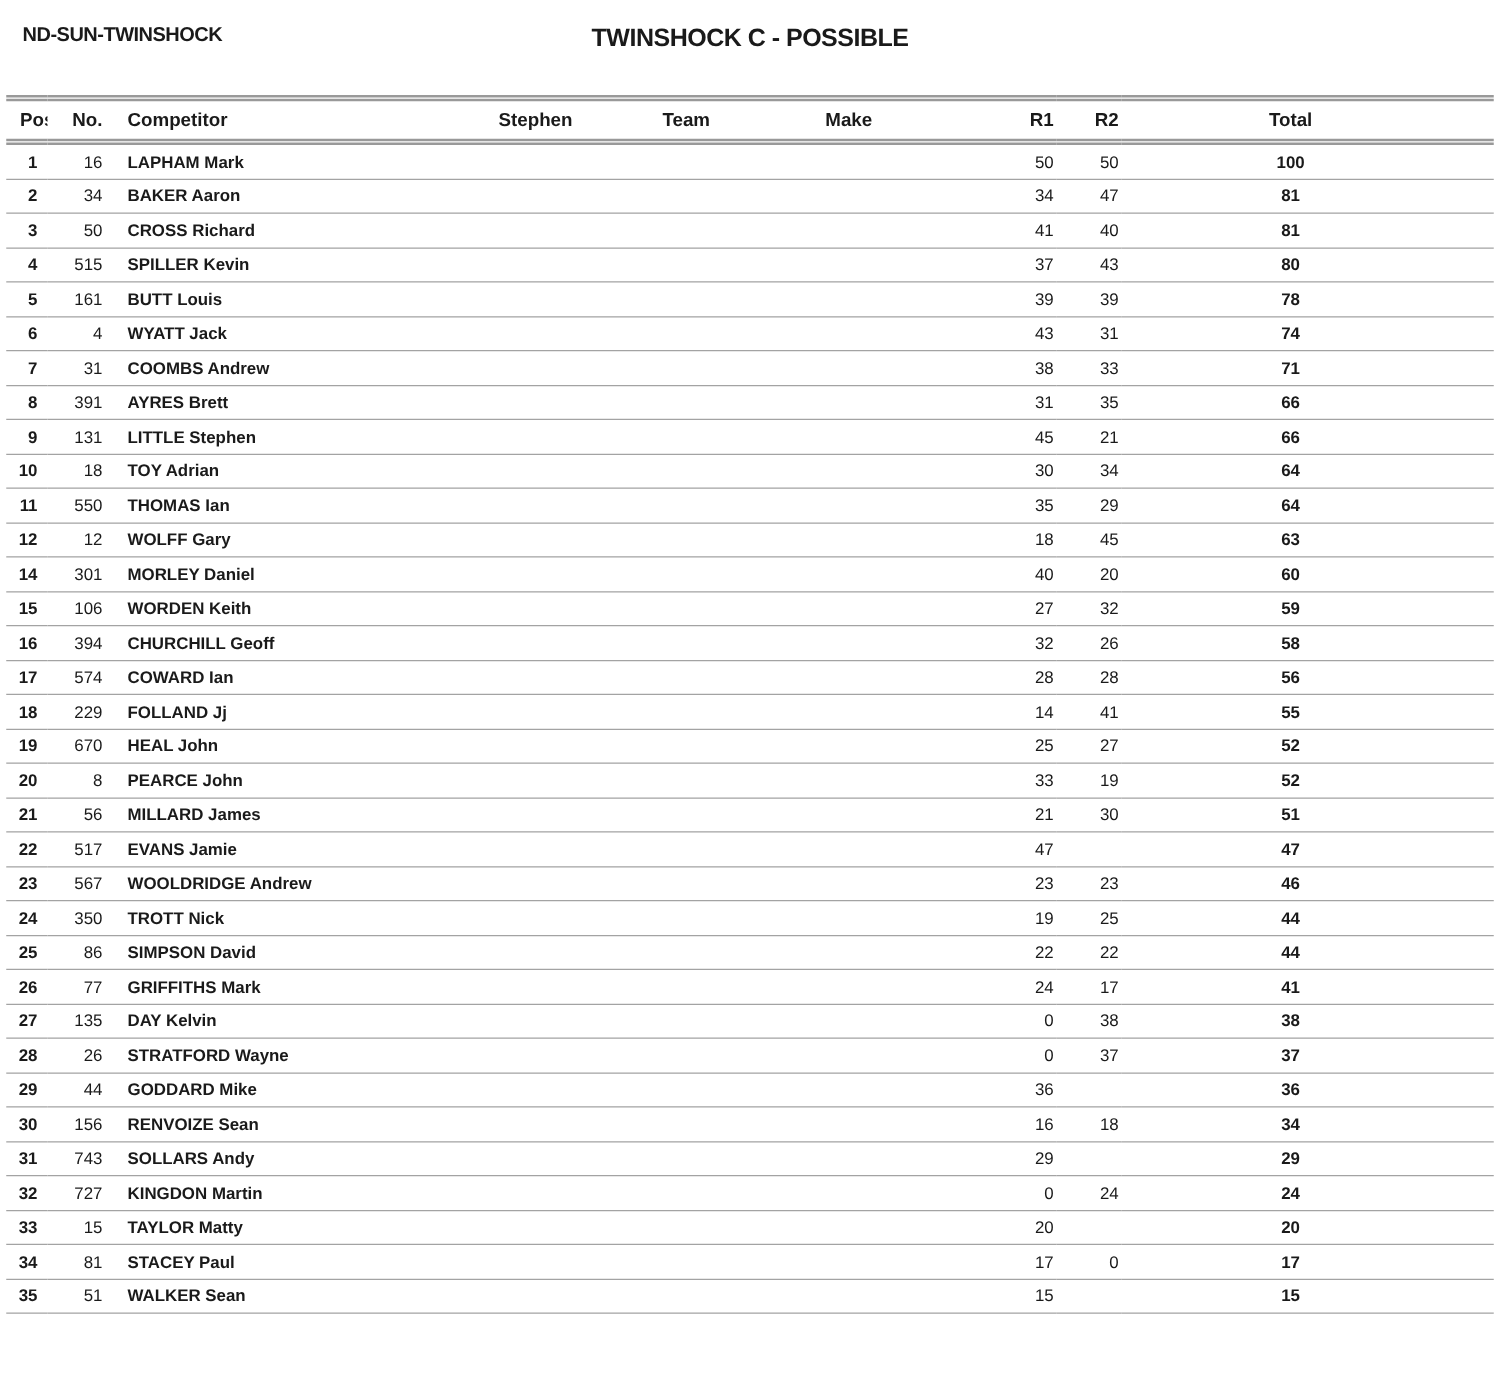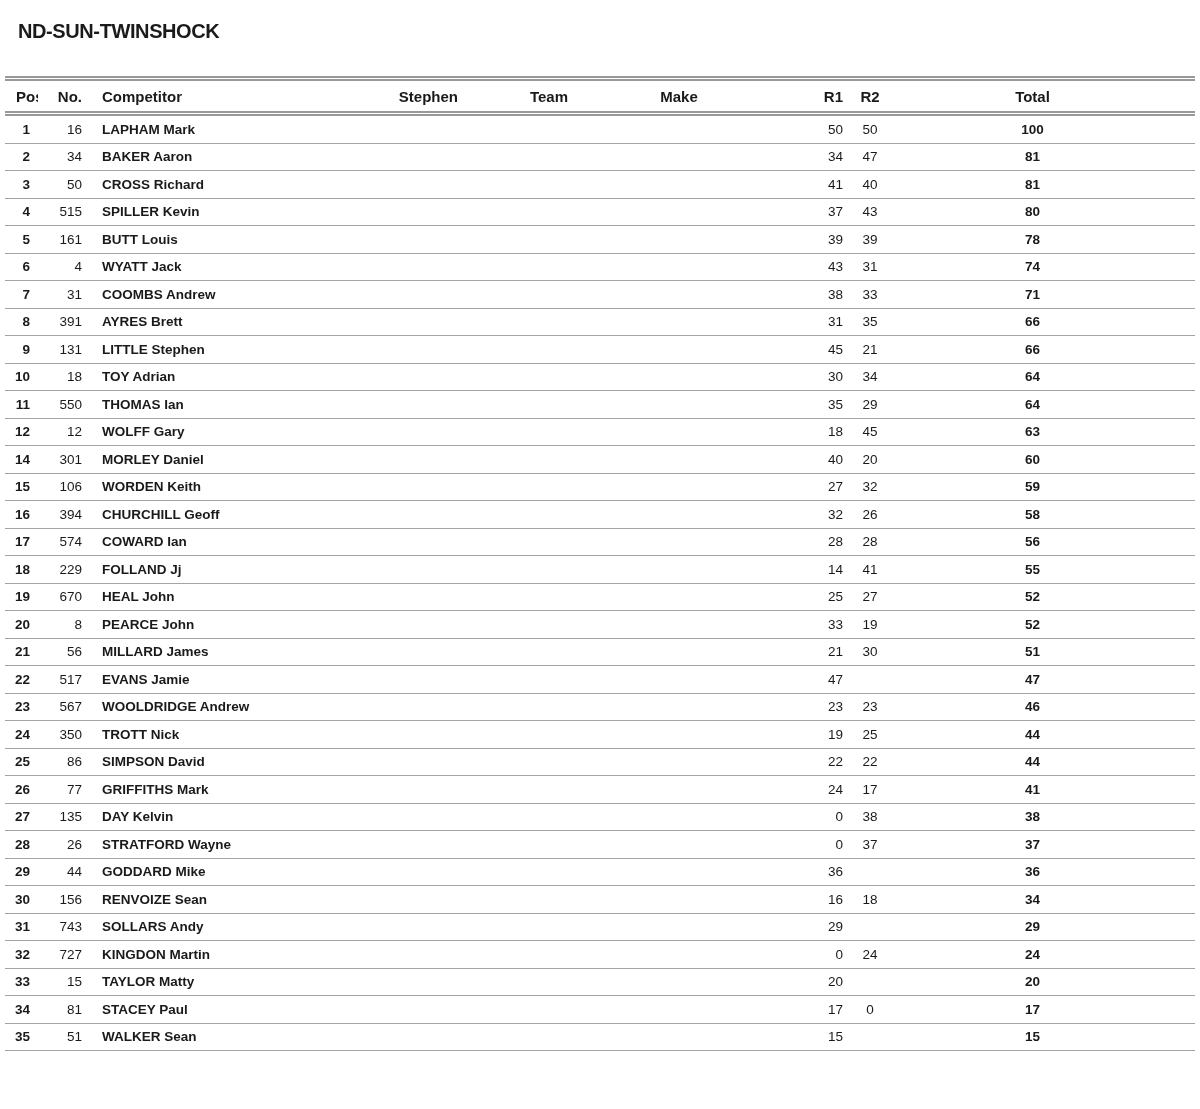--- a/index.html
+++ b/index.html
@@ -16,21 +16,21 @@
     overflow: hidden;
   }
   .titlebar {
     position: relative;
     height: 56px;
   }
   .title-left {
     position: absolute;
     left: 18px;
     top: 20px;
-    font-size: 20px;
+    font-size: 16px;
     font-weight: bold;
     letter-spacing: -0.4px;
     white-space: nowrap;
   }
   .title-center {
     position: absolute;
     left: 0;
     right: 0;
     top: 20px;
     text-align: center;
@@ -67,32 +67,33 @@
   }
   
   .c-pos   { text-align: right; padding-right: 8px !important; }
   th.c-pos { text-align: left;  padding-left: 11px !important; padding-right: 0 !important; }
   .c-no    { text-align: right; padding-right: 2px !important; }
   .c-comp  { text-align: left;  padding-left: 18px !important; }
   .c-cat   { text-align: right; padding-right: 2px !important; }
   .c-team  { text-align: center;  padding-left: 18px !important; }
   .c-make  { padding-right: 2px !important; }
   .c-r1    { text-align: right; padding-right: 2px !important; }
-  .c-r2    { text-align: center; padding-right: 2px !important; }
+  .c-r2    { text-align: right; padding-right: 2px !important; }
   .c-total { text-align: center; padding-right: 27px !important; }
   td.c-pos, td.c-comp, td.c-total { font-weight: bold; }
   td.c-no, td.c-r1, td.c-r2 { font-weight: normal; }
 </style>
 </head>
 <body>
 
 <div>
 
   <div class="titlebar">
     <div class="title-left">ND-SUN-TWINSHOCK</div>
+    <div class="title-center">TWINSHOCK C - POSSIBLE</div>
   </div>
 
   <table class="results">
     <colgroup>
       <col style="width:33px">
       <col style="width:46px">
       <col style="width:296px">
       <col style="width:80px">
       <col style="width:160px">
       <col style="width:120px">

